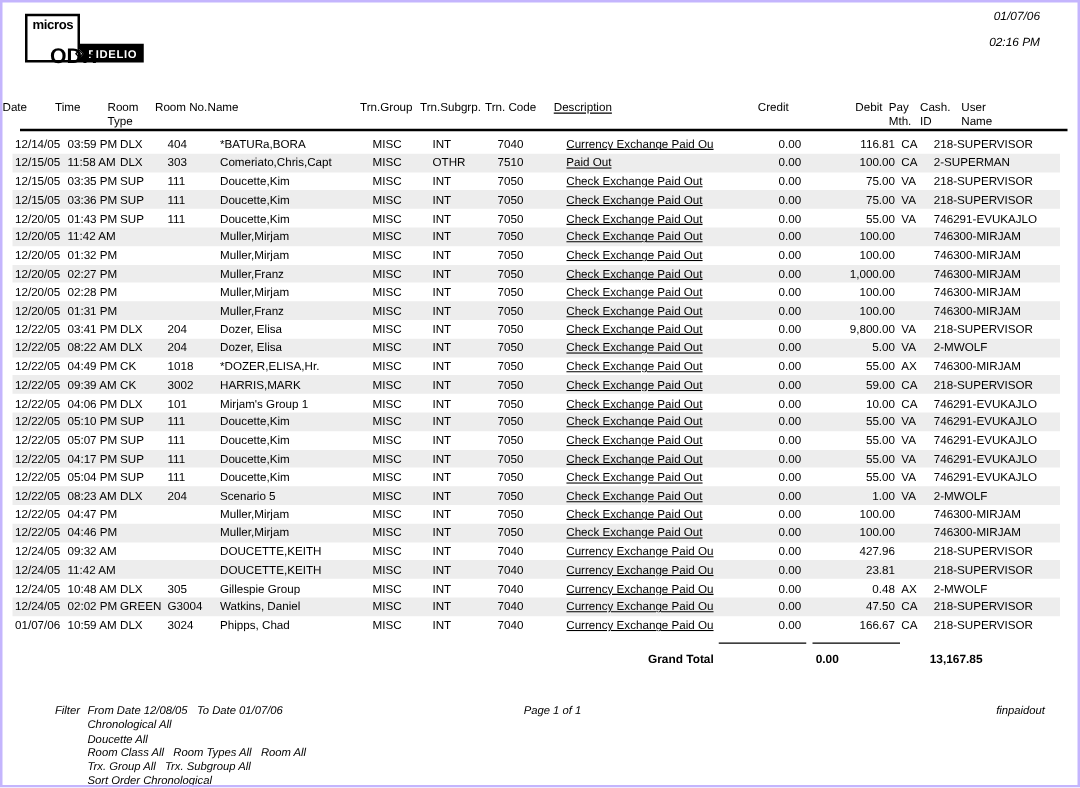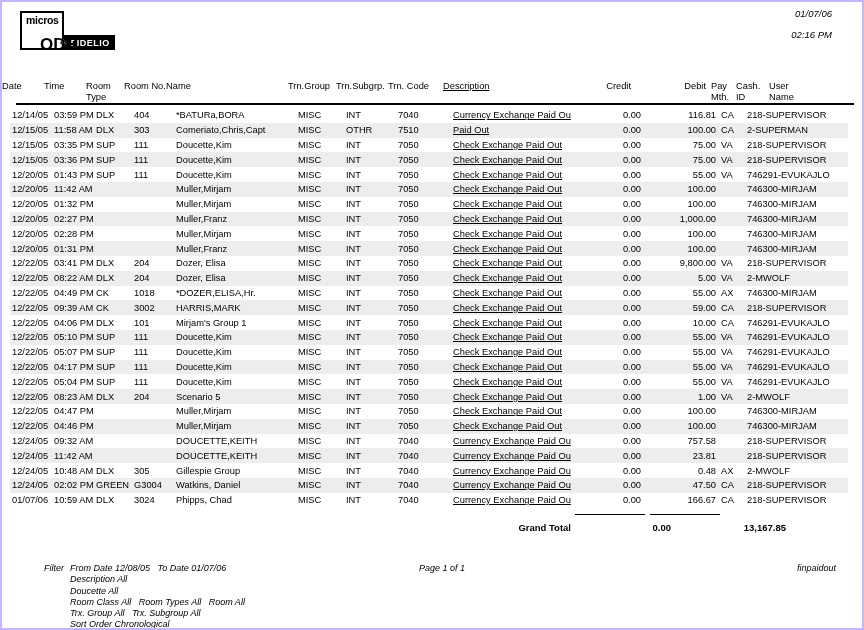--- a/index.html
+++ b/index.html
@@ -450,21 +450,21 @@
         <div class="cell c-date">12/24/05</div>
         <div class="cell c-time">09:32 AM</div>
         <div class="cell c-room_type"></div>
         <div class="cell c-room_no"></div>
         <div class="cell c-name">DOUCETTE,KEITH</div>
         <div class="cell c-trn_group">MISC</div>
         <div class="cell c-trn_subgrp">INT</div>
         <div class="cell c-trn_code">7040</div>
         <div class="cell c-description">Currency Exchange Paid Ou</div>
         <div class="cell c-credit">0.00</div>
-        <div class="cell c-debit">757.58</div>
+        <div class="cell c-debit">427.96</div>
         <div class="cell c-pay_mth"></div>
         <div class="cell c-cash_id">218-SUPERVISOR</div>
       </div>
       <div class="trow">
         <div class="cell c-date">12/24/05</div>
         <div class="cell c-time">11:42 AM</div>
         <div class="cell c-room_type"></div>
         <div class="cell c-room_no"></div>
         <div class="cell c-name">DOUCETTE,KEITH</div>
         <div class="cell c-trn_group">MISC</div>
@@ -533,21 +533,21 @@
     <div class="gt-label">Grand Total</div>
     <div class="gt-credit">0.00</div>
     <div class="gt-debit">13,167.85</div>
   </div>
 
   <div class="footer">
     <div class="filter-block">
       <div class="filter-label">Filter</div>
       <div class="filter-lines">
           <div class="filter-line">From Date 12/08/05 &nbsp;&nbsp;To Date 01/07/06</div>
-          <div class="filter-line">Description All</div>
+          <div class="filter-line">Chronological All</div>
           <div class="filter-line">Doucette All</div>
           <div class="filter-line">Room Class All &nbsp;&nbsp;Room Types All &nbsp;&nbsp;Room All</div>
           <div class="filter-line">Trx. Group All &nbsp;&nbsp;Trx. Subgroup All</div>
           <div class="filter-line">Sort Order Chronological</div>
         </div>
     </div>
     <div class="page-info">Page 1 of 1</div>
     <div class="report-id">finpaidout</div>
   </div>
 

